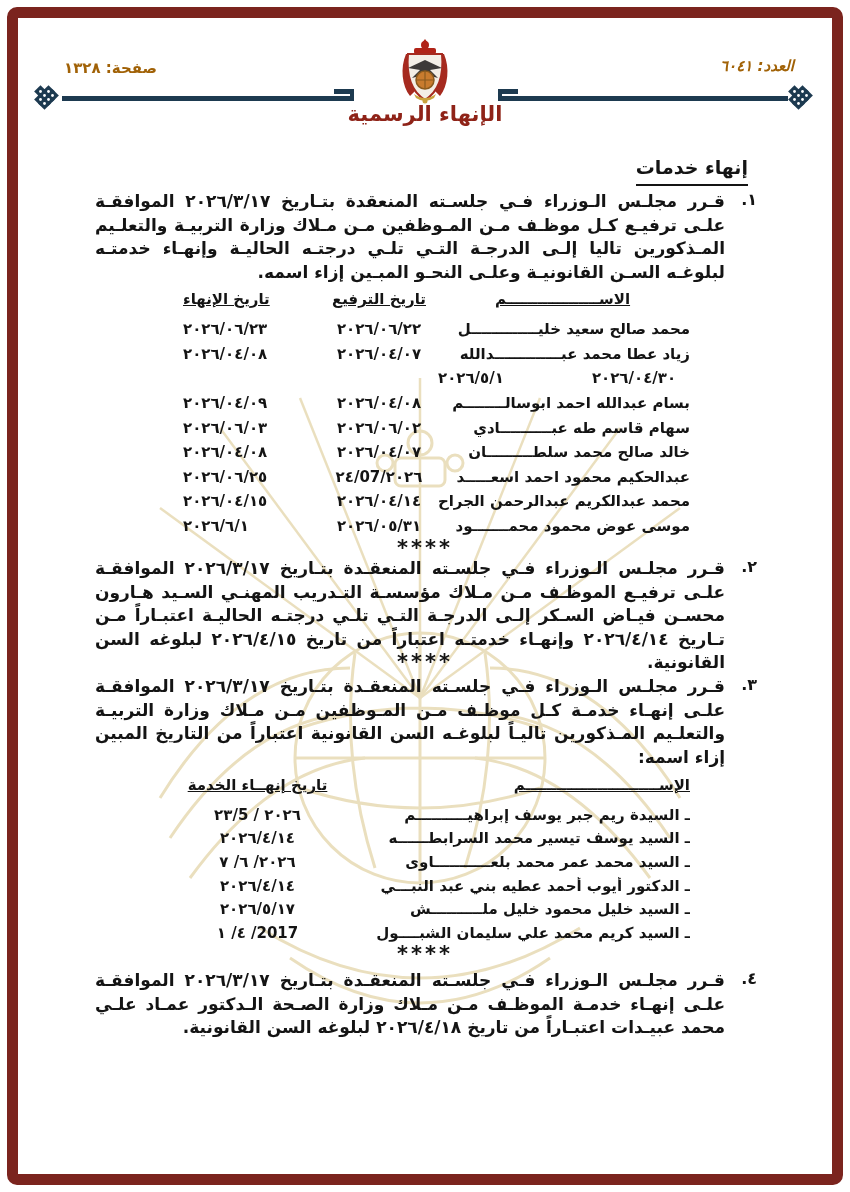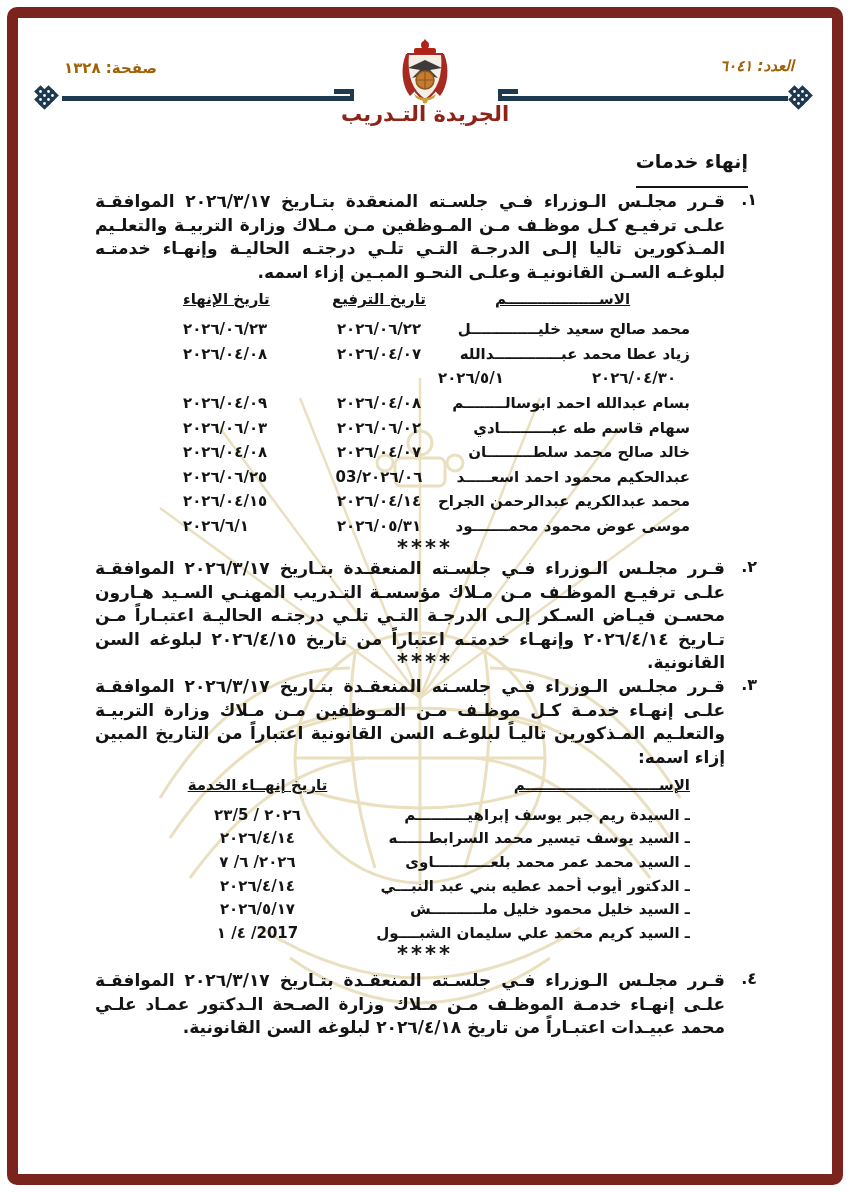--- a/index.html
+++ b/index.html
@@ -15,22 +15,22 @@
   #rule-right{top:96px;right:62px;width:288px;}
   .rule-cap{position:absolute;height:5px;width:20px;top:89px;background:#1d3a50;z-index:2;}
   #cap-left{left:334px;} #cap-right{left:498px;}
   .cap-v{position:absolute;width:4px;height:12px;top:89px;background:#1d3a50;z-index:2;}
   #capv-left{left:350px;} #capv-right{left:498px;}
   .orn{position:absolute;top:84px;z-index:2;}
   #orn-left{left:33px;} #orn-right{right:33px;}
   #emblem{position:absolute;left:394px;top:38px;z-index:2;}
   #gazette-title{position:absolute;top:102px;left:0;right:0;margin:auto;width:220px;text-align:center;
                  color:#8f2318;font-size:21px;z-index:2;letter-spacing:.5px;}
-  #section-title{position:absolute;top:150px;right:102px;font-size:19px;z-index:2;
-                 border-bottom:2.5px solid #141414;padding-bottom:14px;}
+  #section-title{position:absolute;top:156px;right:102px;font-size:19px;z-index:2;
+                 border-bottom:2.5px solid #141414;padding-bottom:6px;}
   .decision{position:absolute;right:93px;left:95px;z-index:2;}
   #dec-1{top:190px;} #dec-2{top:557px;} #dec-3{top:675px;} #dec-4{top:969px;}
   .dec-num{position:absolute;right:0;top:0;width:24px;font-size:16px;text-align:right;}
   .dec-text{margin-right:32px;text-align:justify;font-size:17px;line-height:23.6px;}
   .sep{position:absolute;left:0;right:0;text-align:center;font-size:21px;letter-spacing:3px;z-index:2;}
   #sep-1{top:536px;} #sep-2{top:650px;} #sep-3{top:942px;}
   .gtable{position:absolute;right:160px;font-size:15px;z-index:2;}
   #promotion-table{top:290px;}
   #termination-table{top:776px;}
   .t-head{display:flex;height:27px;align-items:flex-start;}
@@ -131,21 +131,21 @@
     <path d="M12 16 C6 30 8 48 16 58 L22 52 C15 42 14 28 18 16 Z" fill="#a62a1f"></path>
     <path d="M50 16 C56 30 54 48 46 58 L40 52 C47 42 48 28 44 16 Z" fill="#a62a1f"></path>
     <path d="M14 16 H48 C50 38 44 54 31 62 C18 54 12 38 14 16 Z" fill="#f3eee6" stroke="#a62a1f" stroke-width="2"></path>
     <path d="M31 22 L14 30 L26 32 L18 40 L29 37 L31 46 L33 37 L44 40 L36 32 L48 30 Z" fill="#3d3a38"></path>
     <circle cx="31" cy="42" r="9" fill="#c87b2e" stroke="#8a5a1e" stroke-width="1.5"></circle>
     <path d="M31 33 V51 M22 42 H40" stroke="#8a5a1e" stroke-width="1.2"></path>
     <path d="M20 56 Q31 64 42 56 L40 60 Q31 66 22 60 Z" fill="#c9a13c"></path>
     <circle cx="31" cy="63" r="2.5" fill="#c9a13c"></circle>
   </svg>
 
-  <div id="gazette-title">الجريدة التـدريب</div>
+  <div id="gazette-title">الإنهاء الرسمية</div>
 
   <div id="section-title">إنهاء خدمات</div>
 
   <div class="decision" id="dec-1">
     <span class="dec-num">١.</span>
     <div class="dec-text">قـرر مجلـس الـوزراء فـي جلسـته المنعقدة بتـاريخ ٢٠٢٦/٣/١٧ الموافقـة علـى ترفيـع كـل موظـف مـن المـوظفين مـن مـلاك وزارة التربيـة والتعلـيم المـذكورين تاليا إلـى الدرجـة التـي تلـي درجتـه الحاليـة وإنهـاء خدمتـه لبلوغـه السـن القانونيـة وعلـى النحـو المبـين إزاء اسمه.</div>
   </div>
 
   <div class="gtable" id="promotion-table">
     <div class="t-head">
@@ -178,21 +178,21 @@
           <div class="c-prom">٢٠٢٦/٠٦/٠٢</div>
           <div class="c-term">٢٠٢٦/٠٦/٠٣</div>
         </div>
         <div class="t-row">
           <div class="c-name">خالد صالح محمد سلطـــــــــان</div>
           <div class="c-prom">٢٠٢٦/٠٤/٠٧</div>
           <div class="c-term">٢٠٢٦/٠٤/٠٨</div>
         </div>
         <div class="t-row">
           <div class="c-name">عبدالحكيم محمود احمد اسعـــــد</div>
-          <div class="c-prom">٢٠٢٦/٠٦/03</div>
+          <div class="c-prom">٢٠٢٦/07/٢٤</div>
           <div class="c-term">٢٠٢٦/٠٦/٢٥</div>
         </div>
         <div class="t-row">
           <div class="c-name">محمد عبدالكريم عبدالرحمن الجراح</div>
           <div class="c-prom">٢٠٢٦/٠٤/١٤</div>
           <div class="c-term">٢٠٢٦/٠٤/١٥</div>
         </div>
         <div class="t-row">
           <div class="c-name">موسى عوض محمود محمـــــــود</div>
           <div class="c-prom">٢٠٢٦/٠٥/٣١</div>

